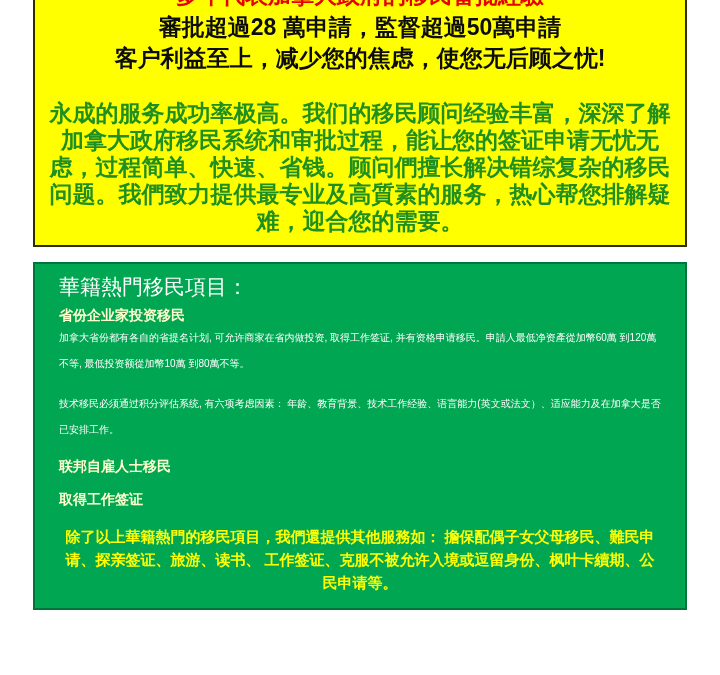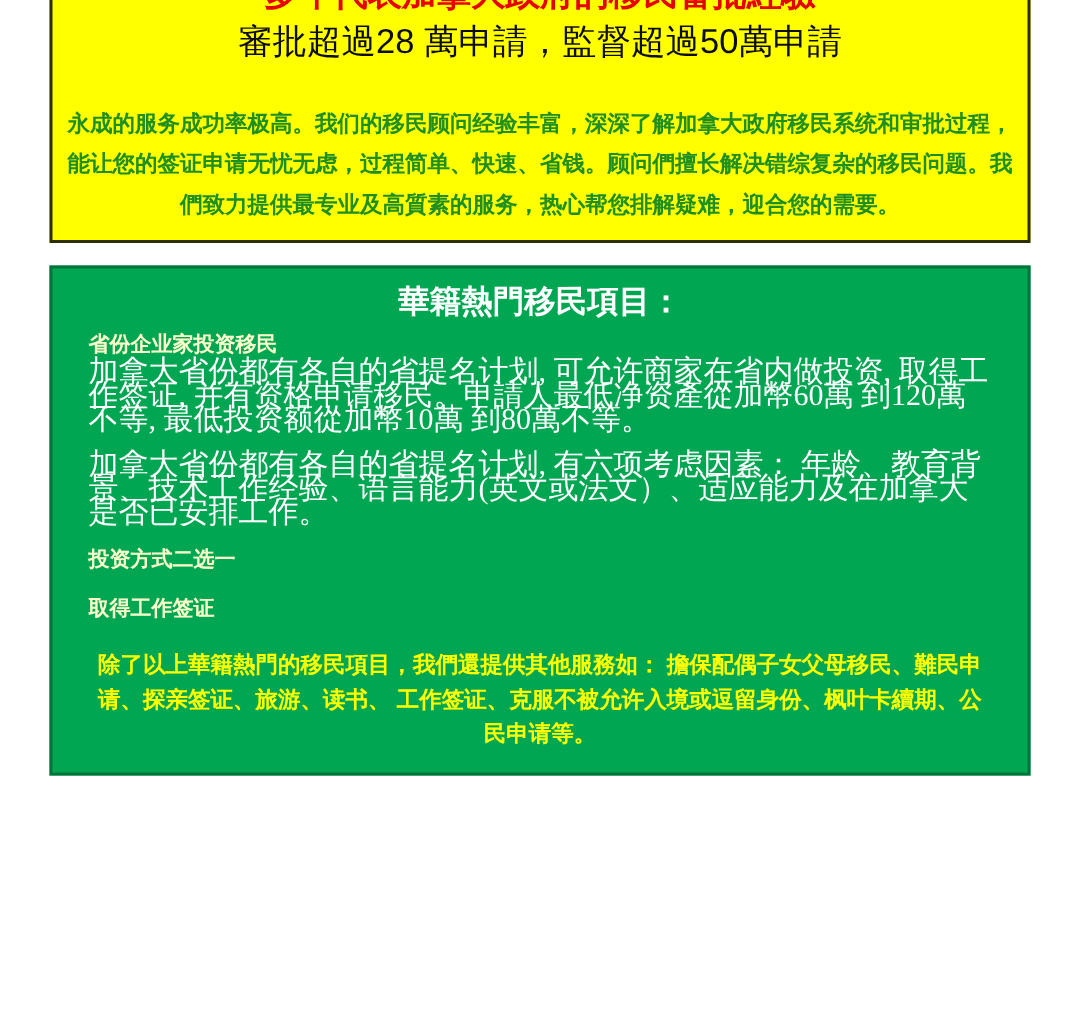--- a/index.html
+++ b/index.html
@@ -19,84 +19,85 @@
     margin-top: -24px;            
     padding: 0 8px 10px 8px;
     text-align: center;
   }
   .headline-red {
     color: #e60000; font-weight: bold;
     font-size: 23px; line-height: 34px;
     white-space: nowrap;
   }
   .headline-black {
-    color: #0d0d0d; font-weight: normal;
+    color: #0d0d0d; font-weight: bold;
     font-size: 23px; line-height: 31px;
   }
   .banner-paragraph {
     margin-top: 26px;
     color: #1f8f1f; font-weight: bold;
-    font-size: 15px; line-height: 27px;
+    font-size: 23px; line-height: 27px;
     text-align: center;
   }
 
   
   .programs {
     background: #00a651;
     border: 2px solid #00743a;
     margin-top: 15px;
     padding: 8px 24px 14px 24px;
   }
   .programs-title {
-    text-align: center;
-    color: #ffffff; font-weight: bold;
+    text-align: left;
+    color: #ffffff; font-weight: normal;
     font-size: 21px; line-height: 30px;
     margin-bottom: 4px;
   }
-  .program-section { margin-bottom: 14px; font-family: Liberation Serif, serif; }
+  .program-section { margin-bottom: 14px; }
   .program-heading {
     color: #ffffcc; font-weight: bold;
     font-size: 14px; line-height: 19px;
   }
   .program-body {
     color: #ffffff;
-    font-size: 20px; line-height: 16px;
+    font-size: 10px; line-height: 26px;
   }
   .programs-footer {
     margin-top: 16px;
     text-align: center;
     color: #ffff00; font-weight: bold;
     font-size: 15px; line-height: 23px;
   }
 </style>
 </head>
 <body>
 
 <div class="page">
 
   <div class="box banner">
     <div class="headline-red">多年代表加拿大政府的移民審批經驗</div>
     <div class="headline-black">審批超過28 萬申請，監督超過50萬申請</div>
+    <div class="headline-black">客户利益至上，减少您的焦虑，使您无后顾之忧!</div>
     <div class="banner-paragraph">永成的服务成功率极高。我们的移民顾问经验丰富，深深了解加拿大政府移民系统和审批过程，能让您的签证申请无忧无虑，过程简单、快速、省钱。顾问們擅长解决错综复杂的移民问题。我們致力提供最专业及高質素的服务，热心帮您排解疑难，迎合您的需要。</div>
   </div>
 
   <div class="box programs">
     <div class="programs-title">華籍熱門移民項目：</div>
 
     <div class="program-section">
       <div class="program-heading">省份企业家投资移民</div>
       <div class="program-body">加拿大省份都有各自的省提名计划, 可允许商家在省内做投资, 取得工作签证, 并有资格申请移民。申請人最低净资產從加幣60萬 到120萬不等, 最低投资额從加幣10萬 到80萬不等。</div>
     </div>
 
     <div class="program-section">
-      <div class="program-body">加拿大省份都有各自的省提名计划, 有六项考虑因素： 年龄、教育背景、技术工作经验、语言能力(英文或法文）、适应能力及在加拿大是否已安排工作。</div>
+      <div class="program-body">技术移民必须通过积分评估系统, 有六项考虑因素： 年龄、教育背景、技术工作经验、语言能力(英文或法文）、适应能力及在加拿大是否已安排工作。</div>
     </div>
 
     <div class="program-section">
-      <div class="program-heading">投资方式二选一</div>
+      <div class="program-heading">联邦自雇人士移民</div>
     </div>
 
     <div class="program-section">
       <div class="program-heading">取得工作签证</div>
     </div>
 
     <div class="programs-footer">除了以上華籍熱門的移民項目，我們還提供其他服務如： 擔保配偶子女父母移民、難民申请、探亲签证、旅游、读书、 工作签证、克服不被允许入境或逗留身份、枫叶卡續期、公民申请等。</div>
   </div>
 
 </div>

